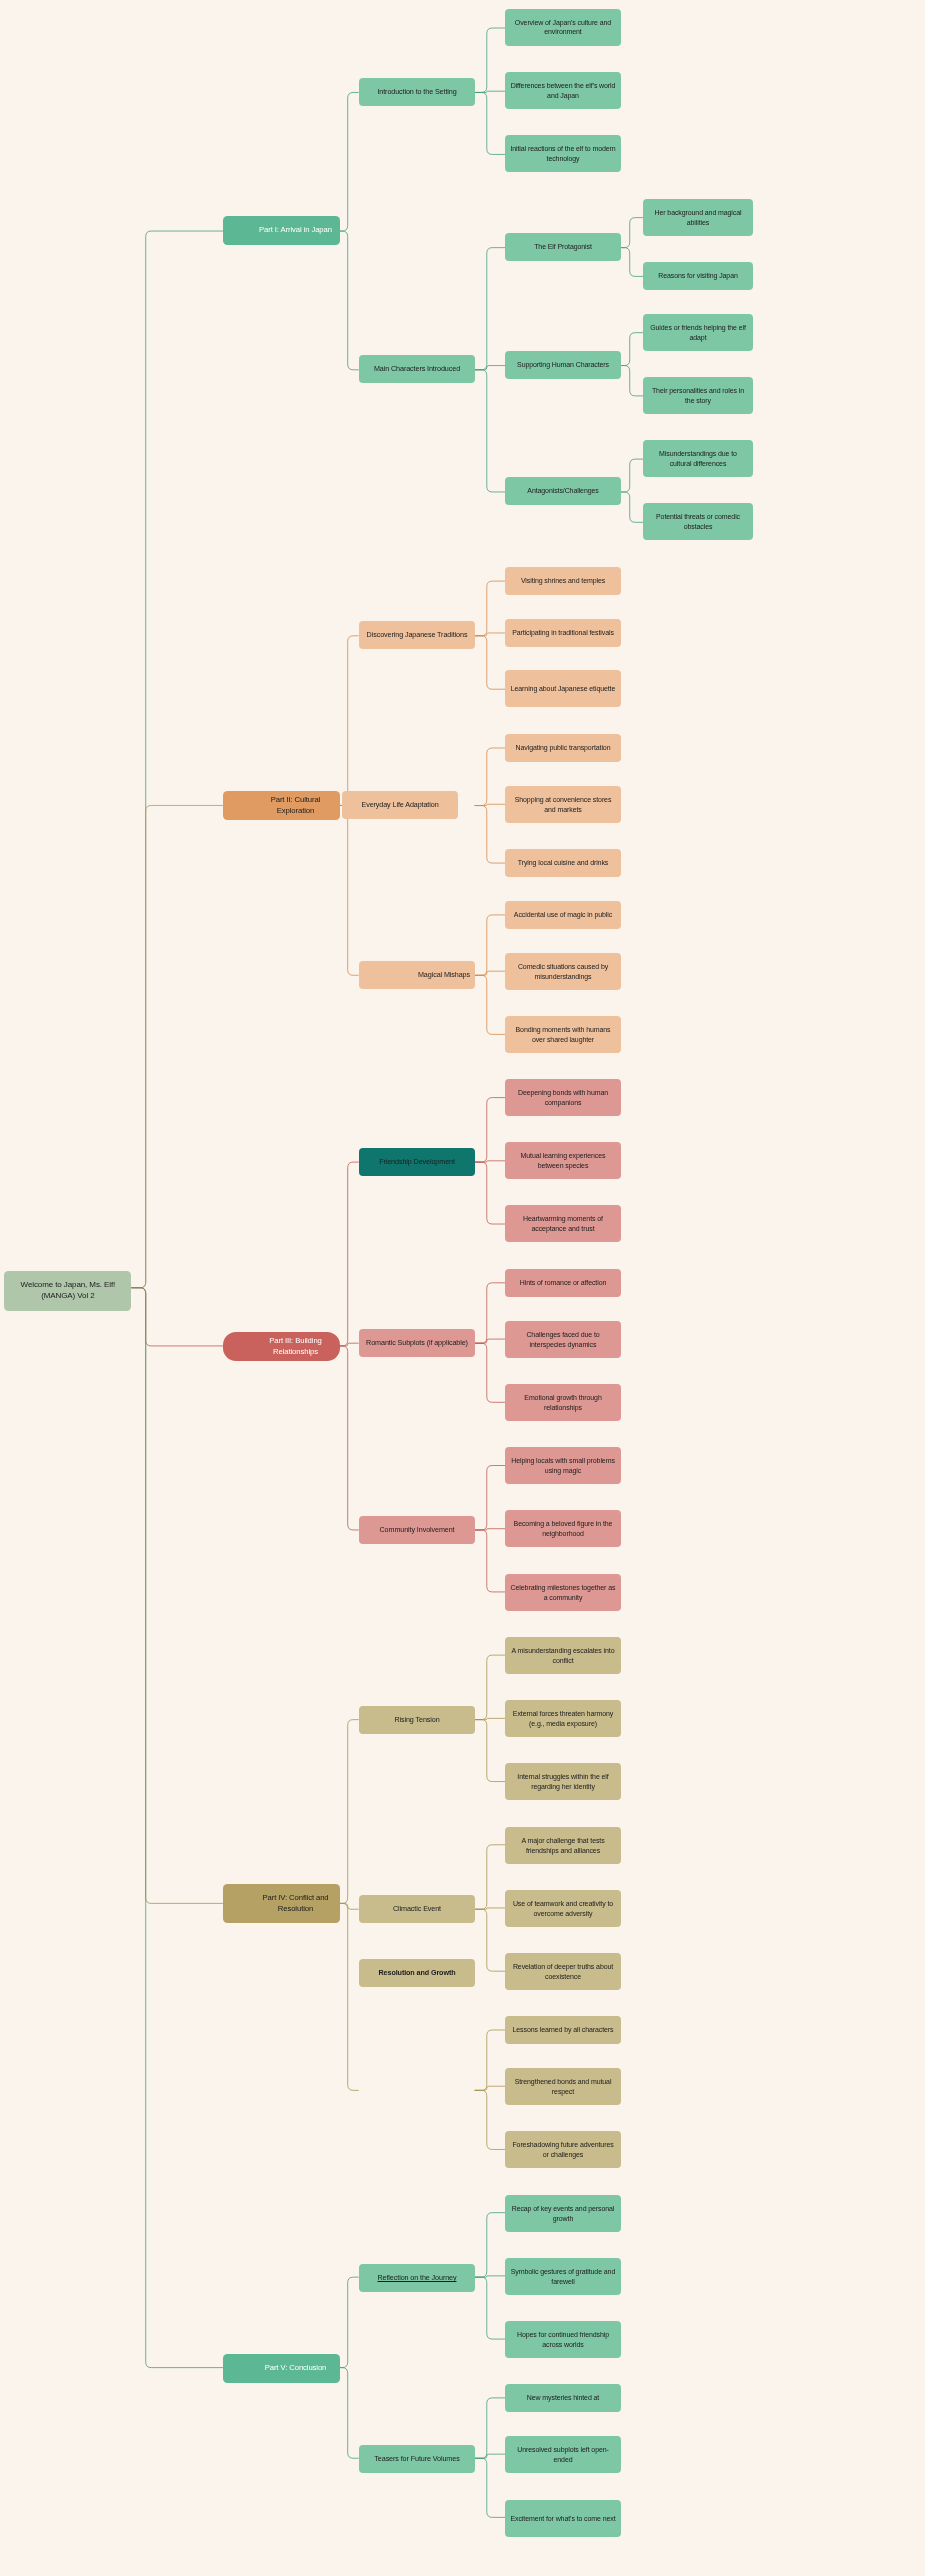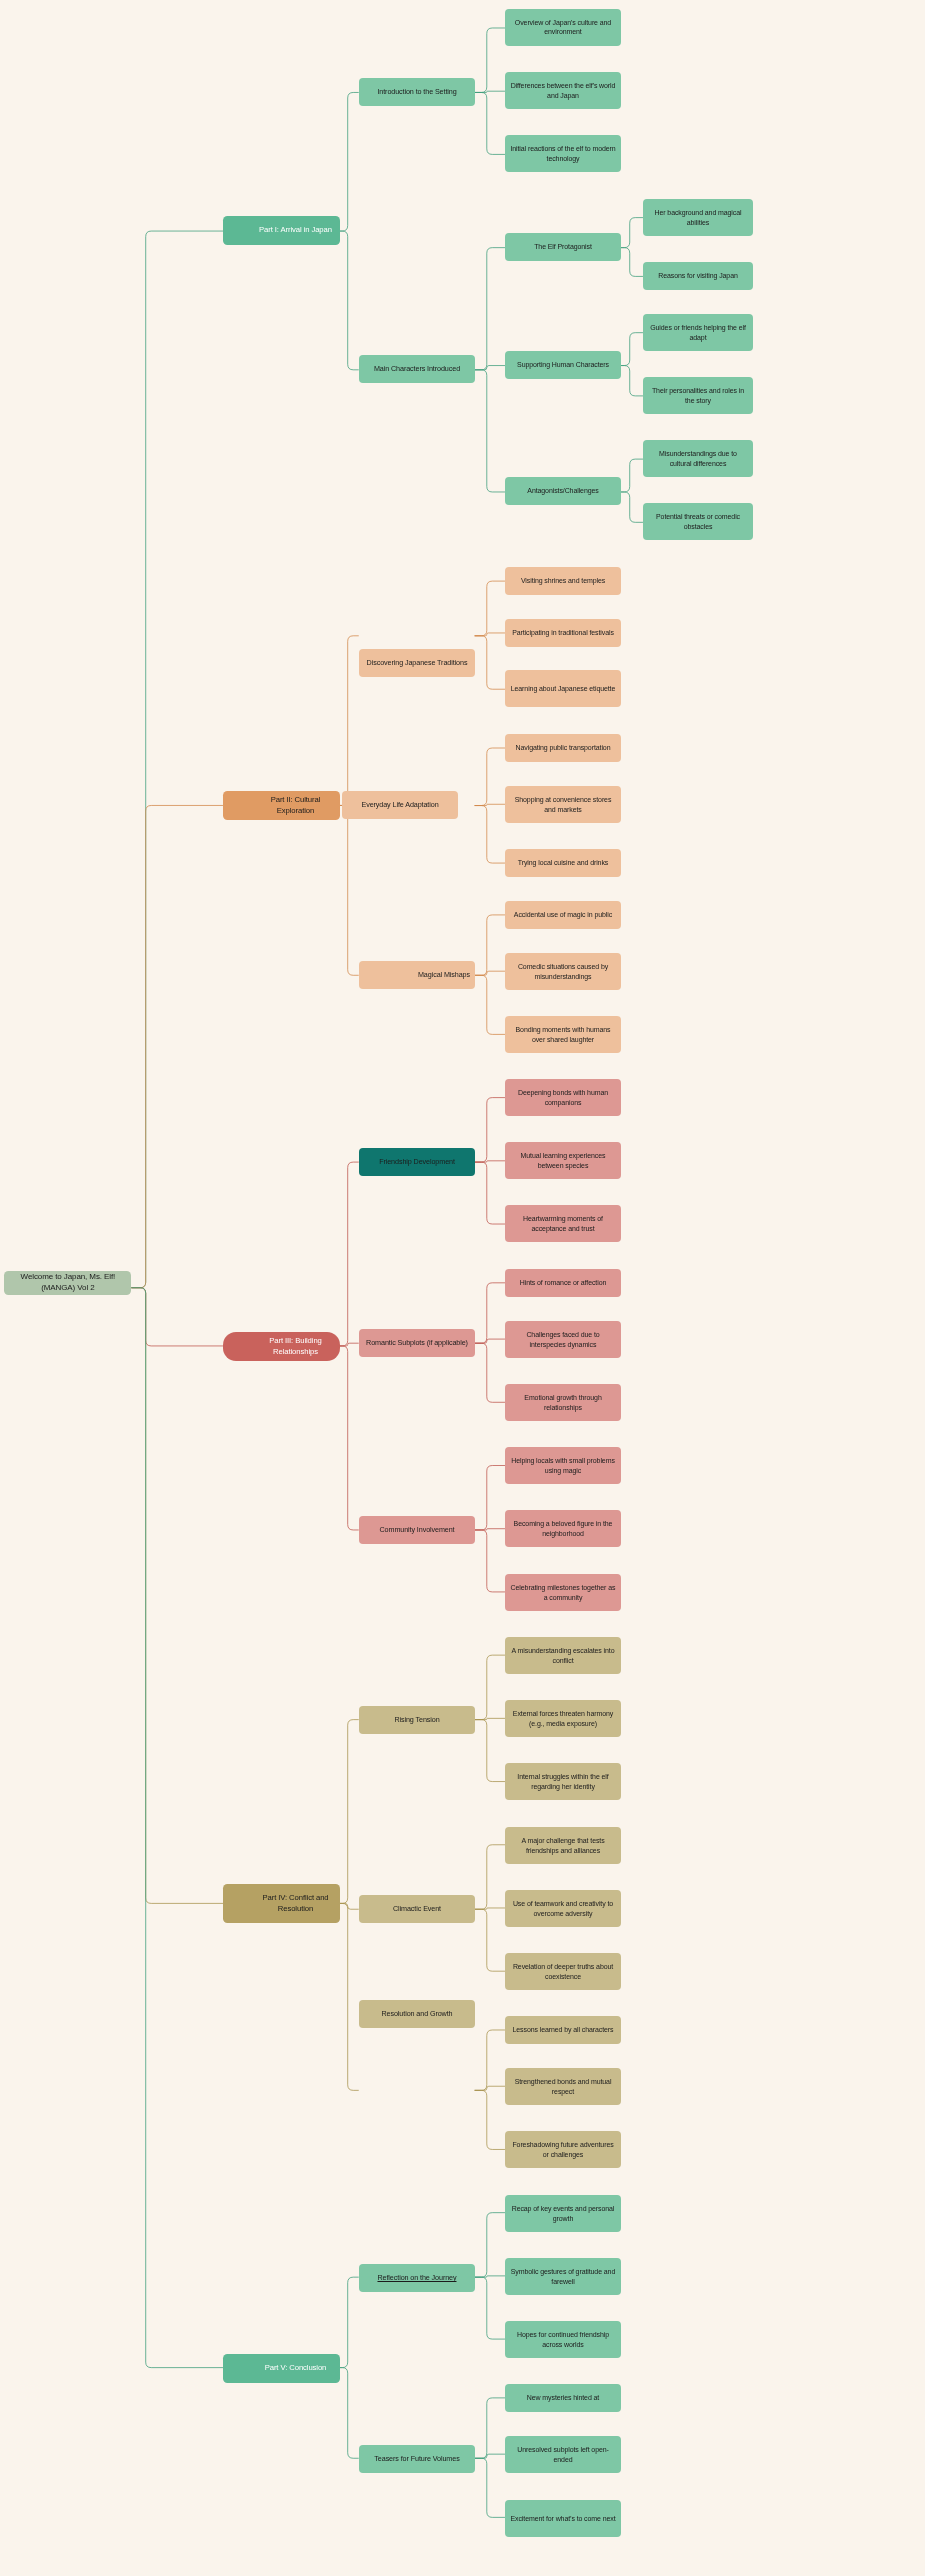--- a/index.html
+++ b/index.html
@@ -99,21 +99,21 @@
       <path d="M 238 2332 L 254 2332 Q 264 2332 264 2342 L 264 4278.661101836394 Q 264 4288.661101836394 274 4288.661101836394 L 404 4288.661101836394" fill="none" stroke="#3e9e7c" stroke-width="1.4"></path>
       <path d="M 616 4288.661101836394 L 620 4288.661101836394 Q 630 4288.661101836394 630 4278.661101836394 L 630 4134.72899276572 Q 630 4124.72899276572 640 4124.72899276572 L 650 4124.72899276572" fill="none" stroke="#3e9e7c" stroke-width="1.4"></path>
       <path d="M 860 4124.72899276572 L 872 4124.72899276572 Q 882 4124.72899276572 882 4114.72899276572 L 882 4017.902893711742 Q 882 4007.902893711742 892 4007.902893711742 L 915 4007.902893711742" fill="none" stroke="#3e9e7c" stroke-width="1.4"></path>
       <path d="M 860 4124.72899276572 L 880.8525319977743 4124.72899276572 Q 882 4124.72899276572 882 4123.581524763495 L 882 4123.581524763495 Q 882 4122.434056761269 883.1474680022257 4122.434056761269 L 915 4122.434056761269" fill="none" stroke="#3e9e7c" stroke-width="1.4"></path>
       <path d="M 860 4124.72899276572 L 872 4124.72899276572 Q 882 4124.72899276572 882 4134.72899276572 L 882 4226.965219810796 Q 882 4236.965219810796 892 4236.965219810796 L 915 4236.965219810796" fill="none" stroke="#3e9e7c" stroke-width="1.4"></path>
       <path d="M 616 4288.661101836394 L 620 4288.661101836394 Q 630 4288.661101836394 630 4298.661101836394 L 630 4442.880077907624 Q 630 4452.880077907624 640 4452.880077907624 L 650 4452.880077907624" fill="none" stroke="#3e9e7c" stroke-width="1.4"></path>
       <path d="M 860 4452.880077907624 L 872 4452.880077907624 Q 882 4452.880077907624 882 4442.880077907624 L 882 4353.496382860323 Q 882 4343.496382860323 892 4343.496382860323 L 915 4343.496382860323" fill="none" stroke="#3e9e7c" stroke-width="1.4"></path>
       <path d="M 860 4452.880077907624 L 878.2787979966611 4452.880077907624 Q 882 4452.880077907624 882 4449.158875904284 L 882 4449.158875904284 Q 882 4445.437673900946 885.7212020033389 4445.437673900946 L 915 4445.437673900946" fill="none" stroke="#3e9e7c" stroke-width="1.4"></path>
       <path d="M 860 4452.880077907624 L 872 4452.880077907624 Q 882 4452.880077907624 882 4462.880077907624 L 882 4549.968836950473 Q 882 4559.968836950473 892 4559.968836950473 L 915 4559.968836950473" fill="none" stroke="#3e9e7c" stroke-width="1.4"></path>
     </svg>
-<div class="node root" style="left: 4.4px; top: 1271px; width: 127px; height: 24px; font-size: 8px; background: rgb(176, 198, 171);">
+<div class="node root" style="left: 4.4px; top: 1271px; width: 127px; height: 40px; font-size: 8px; background: rgb(176, 198, 171);">
       <span class="nlabel">
         <div>Welcome to Japan, Ms. Elf!</div>
         <div>(MANGA) Vol 2</div>
       </span>
     </div>
     <div class="node lvl1" style="left: 223px; top: 216px; width: 117px; height: 29px; font-size: 7.7px; background: rgb(92, 184, 148); color: rgb(255, 255, 255);">
       <span class="nlabel">Part I: Arrival in Japan</span>
     </div>
     <div class="node lvl2" style="left: 359px; top: 78px; width: 116px; height: 28px; font-size: 7.2px; background: rgb(126, 199, 165);">
       <span class="nlabel">Introduction to the Setting</span>
@@ -153,21 +153,21 @@
     </div>
     <div class="node lvl3" style="left: 643px; top: 440px; width: 110px; height: 37px; font-size: 7px; background: rgb(126, 199, 165);">
       <span class="nlabel">Misunderstandings due to cultural differences</span>
     </div>
     <div class="node lvl3" style="left: 643px; top: 503px; width: 110px; height: 37px; font-size: 7px; background: rgb(126, 199, 165);">
       <span class="nlabel">Potential threats or comedic obstacles</span>
     </div>
     <div class="node lvl1" style="left: 223px; top: 791px; width: 117px; height: 29px; font-size: 7.7px; background: rgb(224, 155, 99);">
       <span class="nlabel">Part II: Cultural Exploration</span>
     </div>
-    <div class="node lvl2" style="left: 359px; top: 621px; width: 116px; height: 28px; font-size: 7.2px; background: rgb(238, 192, 156); margin-top: 28px;">
+    <div class="node lvl2" style="left: 359px; top: 621px; width: 116px; height: 28px; font-size: 7.2px; background: rgb(238, 192, 156);">
       <span class="nlabel">Discovering Japanese Traditions</span>
     </div>
     <div class="node lvl3" style="left: 505px; top: 567px; width: 116px; height: 28px; font-size: 7px; background: rgb(238, 192, 156);">
       <span class="nlabel">Visiting shrines and temples</span>
     </div>
     <div class="node lvl3" style="left: 505px; top: 619px; width: 116px; height: 28px; font-size: 7px; background: rgb(238, 192, 156);">
       <span class="nlabel">Participating in traditional festivals</span>
     </div>
     <div class="node lvl3" style="left: 505px; top: 670px; width: 116px; height: 37px; font-size: 7px; background: rgb(238, 192, 156);">
       <span class="nlabel">Learning about Japanese etiquette</span>
@@ -255,21 +255,21 @@
     </div>
     <div class="node lvl3" style="left: 505px; top: 1827px; width: 116px; height: 37px; font-size: 7px; background: rgb(200, 187, 140);">
       <span class="nlabel">A major challenge that tests friendships and alliances</span>
     </div>
     <div class="node lvl3" style="left: 505px; top: 1890px; width: 116px; height: 37px; font-size: 7px; background: rgb(200, 187, 140);">
       <span class="nlabel">Use of teamwork and creativity to overcome adversity</span>
     </div>
     <div class="node lvl3" style="left: 505px; top: 1953px; width: 116px; height: 37px; font-size: 7px; background: rgb(200, 187, 140);">
       <span class="nlabel">Revelation of deeper truths about coexistence</span>
     </div>
-    <div class="node lvl2" style="left: 359px; top: 2000px; width: 116px; height: 28px; font-size: 7.2px; background: rgb(200, 187, 140);">
+    <div class="node lvl2" style="left: 359px; top: 1959px; width: 116px; height: 28px; font-size: 7.2px; background: rgb(200, 187, 140); font-weight: bold;">
       <span class="nlabel">Resolution and Growth</span>
     </div>
     <div class="node lvl3" style="left: 505px; top: 2016px; width: 116px; height: 28px; font-size: 7px; background: rgb(200, 187, 140);">
       <span class="nlabel">Lessons learned by all characters</span>
     </div>
     <div class="node lvl3" style="left: 505px; top: 2068px; width: 116px; height: 37px; font-size: 7px; background: rgb(200, 187, 140);">
       <span class="nlabel">Strengthened bonds and mutual respect</span>
     </div>
     <div class="node lvl3" style="left: 505px; top: 2131px; width: 116px; height: 37px; font-size: 7px; background: rgb(200, 187, 140);">
       <span class="nlabel">Foreshadowing future adventures or challenges</span>

